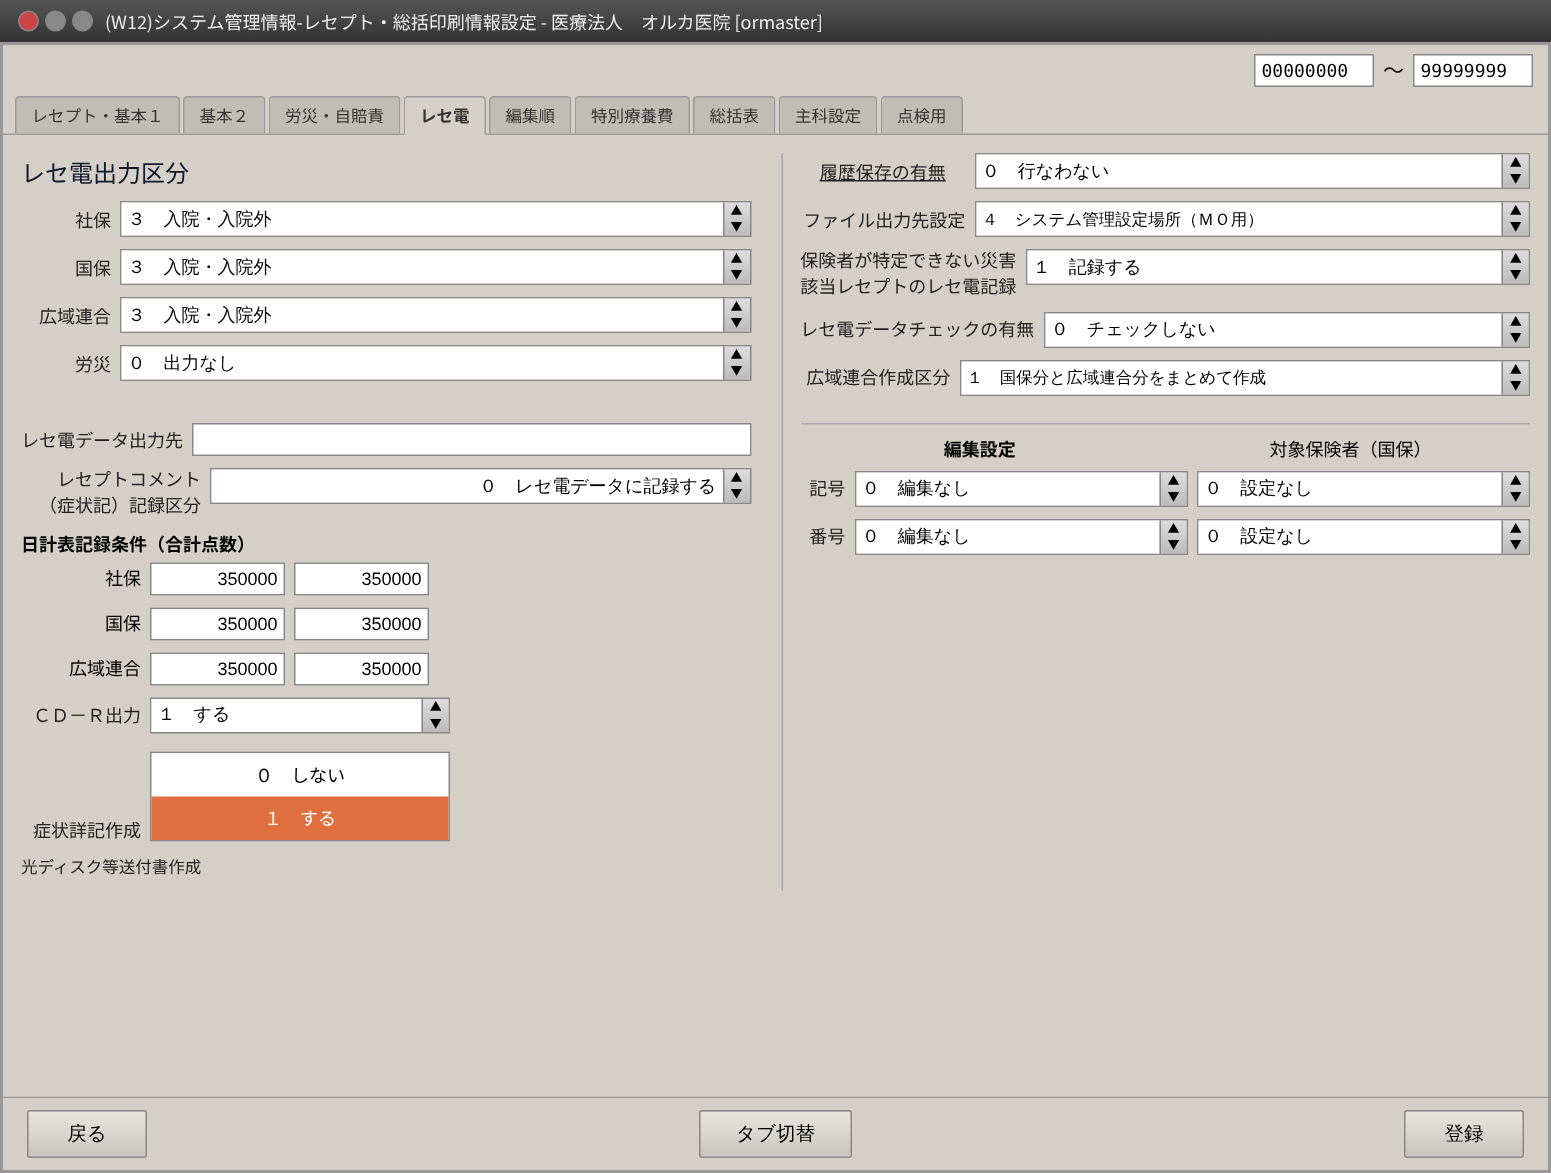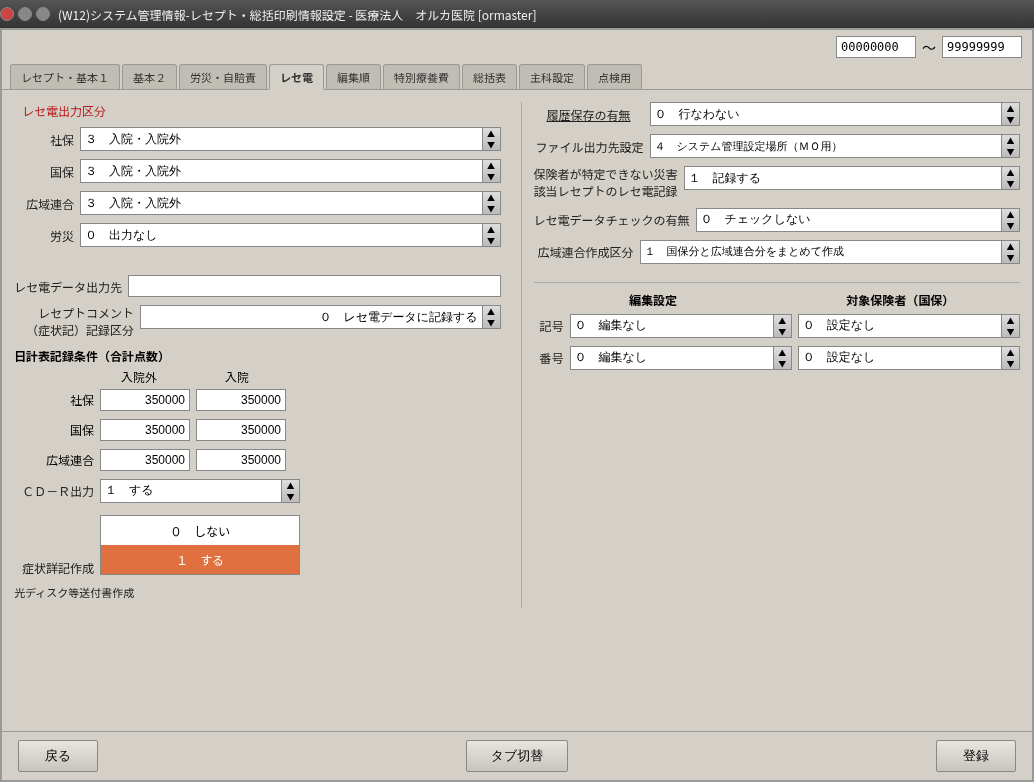--- a/index.html
+++ b/index.html
@@ -7,21 +7,21 @@
       font-family: "MS Gothic", "Noto Sans JP", monospace;
       font-size: 12px;
       background: #c0c0c0;
       width: 1034px;
       height: 782px;
       overflow: hidden;
     }
     .title-bar {
       background: linear-gradient(to bottom, #555, #333);
       color: white;
-      padding: 4px 0;
+      padding: 4px 12px;
       display: flex;
       align-items: center;
       gap: 8px;
       height: 28px;
     }
     .title-bar-buttons {
       display: flex;
       gap: 4px;
     }
     .title-btn {
@@ -107,23 +107,23 @@
       gap: 6px;
     }
     .form-label {
       min-width: 80px;
       text-align: right;
       font-size: 12px;
       color: #222;
     }
     .form-label-wide {
       min-width: 120px;
-      text-align: center;
-      font-size: 12px;
-      color: #b91c1c;
+      text-align: left;
+      font-size: 16px;
+      color: #0f172a;
     }
     .combo-box {
       display: flex;
       align-items: stretch;
       border: 1px solid #888;
     }
     .combo-input {
       background: white;
       padding: 2px 4px;
       font-size: 12px;
@@ -330,24 +330,20 @@
             <div class="combo-btn-vertical">
               <span class="spin-up">▲</span>
               <span class="spin-down">▼</span>
             </div>
           </div>
         </div>
 
         <div style="margin-top:8px;">
           <span class="section-title">日計表記録条件（合計点数）</span>
           <div class="table-section">
-            <div class="table-header-row" style="margin-left:80px;gap:8px;">
-              <div style="width:90px;text-align:center;">入院外</div>
-              <div style="width:90px;text-align:center;">入院</div>
-            </div>
 
             <div class="form-row">
               <span style="min-width:80px;text-align:right;font-size:12px;">社保</span>
               <input class="number-input" type="text" value="350000" style="">
               <input class="number-input" type="text" value="350000" style="">
             </div>
 
             <div class="form-row">
               <span style="min-width:80px;text-align:right;font-size:12px;">国保</span>
               <input class="number-input" type="text" value="350000" style="">
@@ -446,21 +442,21 @@
             </div>
           </div>
         </div>
 
         <div style="height:10px;"></div>
         <div style="border-top:1px solid #aaa;"></div>
         <div style="height:8px;"></div>
 
         <div style="display:flex;gap:8px;">
           <div style="flex:1;text-align:center;font-weight:bold;font-size:12px;">編集設定</div>
-          <div style="flex:1;text-align:center;font-weight:bold;font-size:12px;">対象保険者（国保）</div>
+          <div style="flex:1;text-align:center;font-weight:normal;font-size:12px;">対象保険者（国保）</div>
         </div>
 
         <div style="height:6px;"></div>
 
         <div class="form-row">
           <span class="form-label" style="min-width:30px;text-align:right;">記号</span>
           <div class="combo-box" style="flex:1;">
             <input class="combo-input" type="text" style="flex: 1 1 0%;" value="０　編集なし">
             <div class="combo-btn-vertical">
               <span class="spin-up">▲</span>

